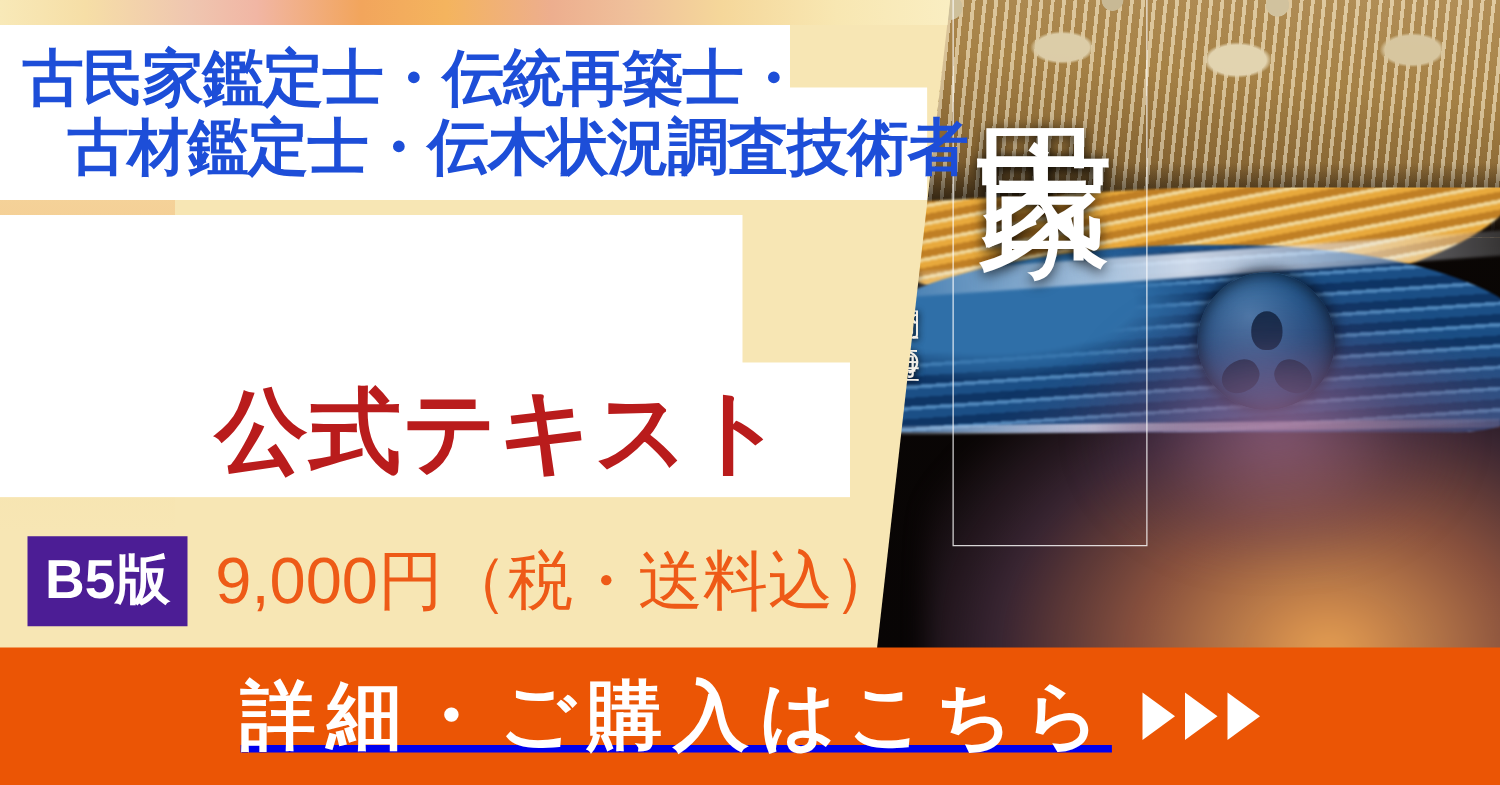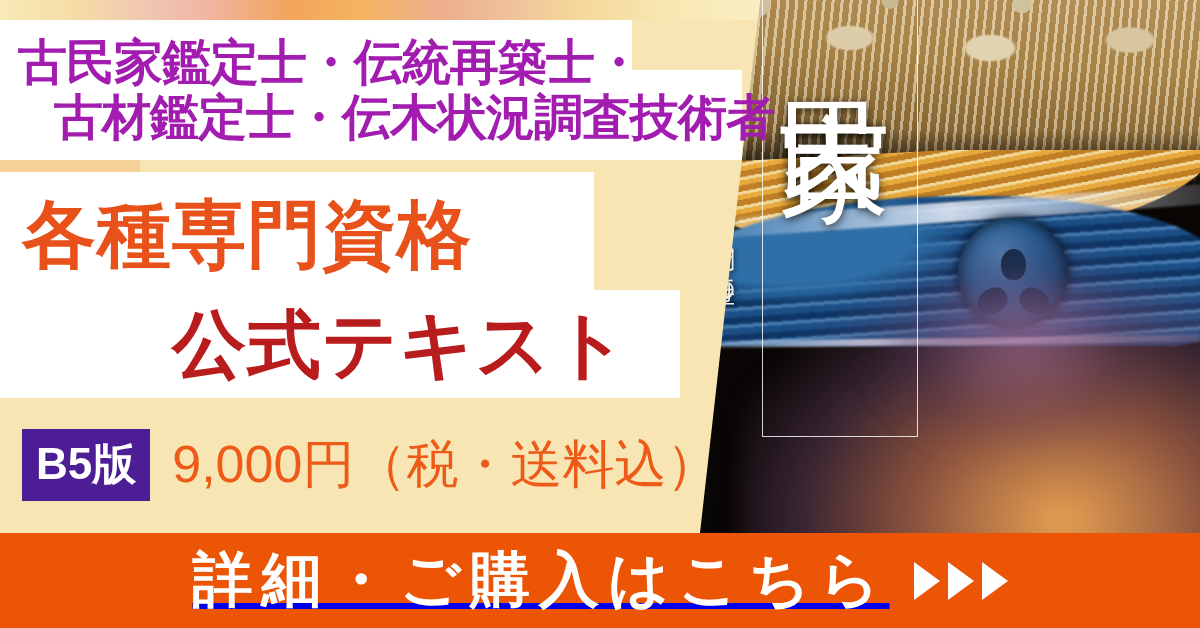--- a/index.html
+++ b/index.html
@@ -89,33 +89,33 @@
   .leftglow{position:absolute;left:0;top:0;width:140px;height:533px;
     background:linear-gradient(180deg,rgba(247,230,180,0) 0%,rgba(242,190,120,.40) 24%,rgba(238,150,80,.34) 40%,rgba(245,214,150,.18) 62%,rgba(247,230,180,0) 80%);}
 
   
   .panel1{position:absolute;left:0;top:20px;width:742px;height:140px;background:#fff;
     clip-path:polygon(0 0,632px 0,632px 50px,742px 50px,742px 140px,0 140px);}
   .panel2{position:absolute;left:0;top:172px;width:680px;height:226px;background:#fff;
     clip-path:polygon(0 0,594px 0,594px 118px,680px 118px,680px 226px,0 226px);}
 
   
-  .hl{position:absolute;color:#a21caf;font-weight:700;white-space:nowrap;}
+  .hl{position:absolute;color:#1d4ed8;font-weight:700;white-space:nowrap;}
   .hl1{left:18px;top:30px;font-size:49px;letter-spacing:-1px;}
   .hl2{left:18px;top:85px;font-size:49px;letter-spacing:-1px;margin-left:36px;}
   .big1{left:22px;top:186px;font-size:74px;letter-spacing:1px;color:#E8521A;font-weight:700;}
   .big2{left:172px;top:296px;font-size:74px;letter-spacing:1px;color:#b91c1c;font-weight:700;}
 
   .priceRow{position:absolute;left:22px;top:427px;height:76px;display:flex;align-items:center;}
   .b5{background:#4c1d95;color:#fff;font-size:44px;font-weight:700;line-height:1;
       padding:13px 14px 15px;letter-spacing:0px;}
   .price{color:#EE5A17;font-size:52px;font-weight:400;letter-spacing:0px;margin-left:22px;white-space:nowrap;}
 
   
-  .cta{position:absolute;left:0;bottom:0;width:1200px;height:95px;background:#EB5505;
+  .cta{position:absolute;left:0;bottom:0;width:1200px;height:110px;background:#EB5505;
     display:flex;align-items:center;justify-content:center;}
   .cta-text{color:#fff;font-size:60px;font-weight:700;letter-spacing:9px;white-space:nowrap;}
   .cta-arrows{display:flex;align-items:center;margin-left:24px;gap:8px;}
   .arrow{width:0;height:0;border-left:26px solid #fff;border-top:19px solid transparent;border-bottom:19px solid transparent;}
 </style>
 </head>
 <body>
 
 <div class="banner">
 
@@ -145,21 +145,20 @@
   <div class="creamfield">
     <div class="leftglow"></div>
   </div>
   <div class="topstrip"></div>
 
   <div class="panel1"></div>
   <div class="panel2"></div>
 
   <div class="hl hl1">古民家鑑定士・伝統再築士・</div>
   <div class="hl hl2">古材鑑定士・伝木状況調査技術者</div>
-  <div class="hl big1">各種専門資格</div>
   <div class="hl big2">公式テキスト</div>
 
   <div class="priceRow">
     <span class="b5">B5版</span>
     <span class="price">9,000円（税・送料込）</span>
   </div>
 
   <a class="cta" href="#">
     <span class="cta-text">詳細・ご購入はこちら</span>
     <span class="cta-arrows">

